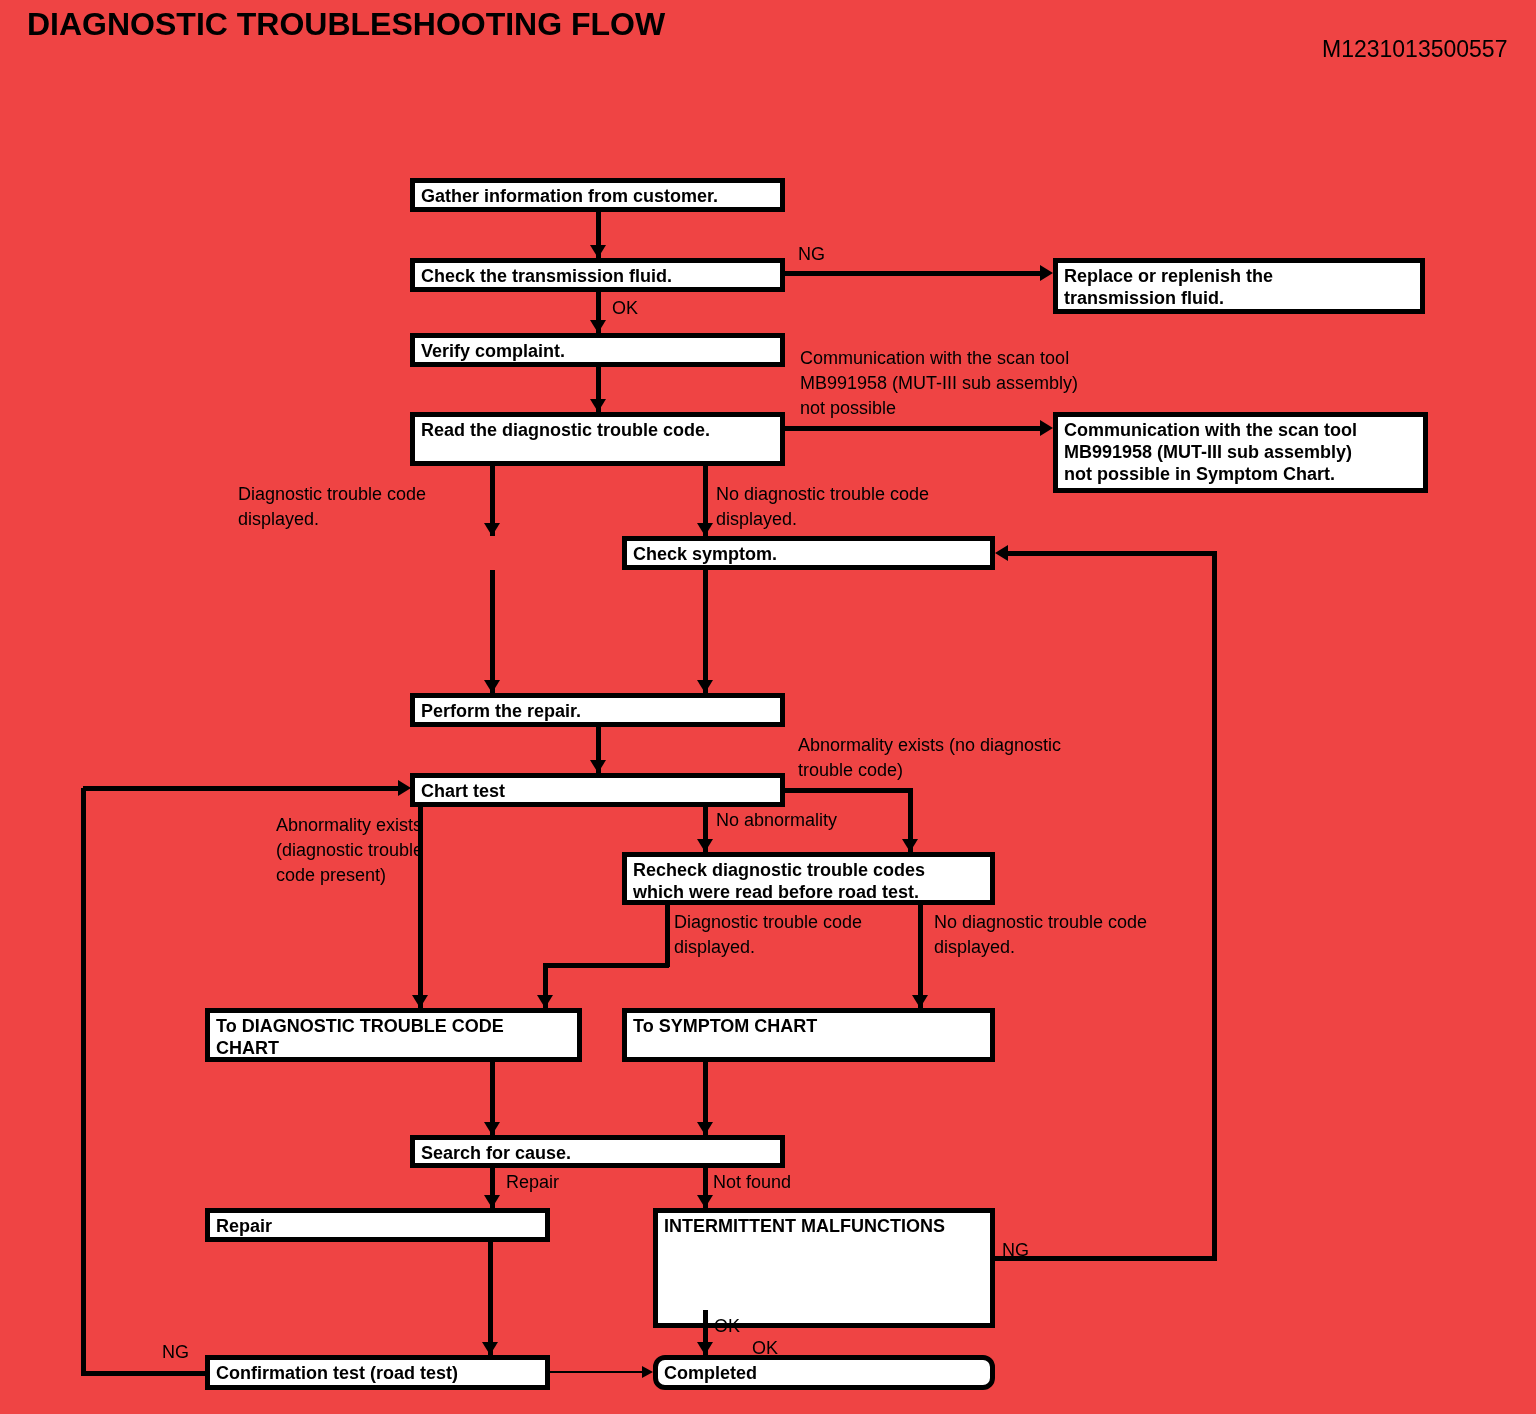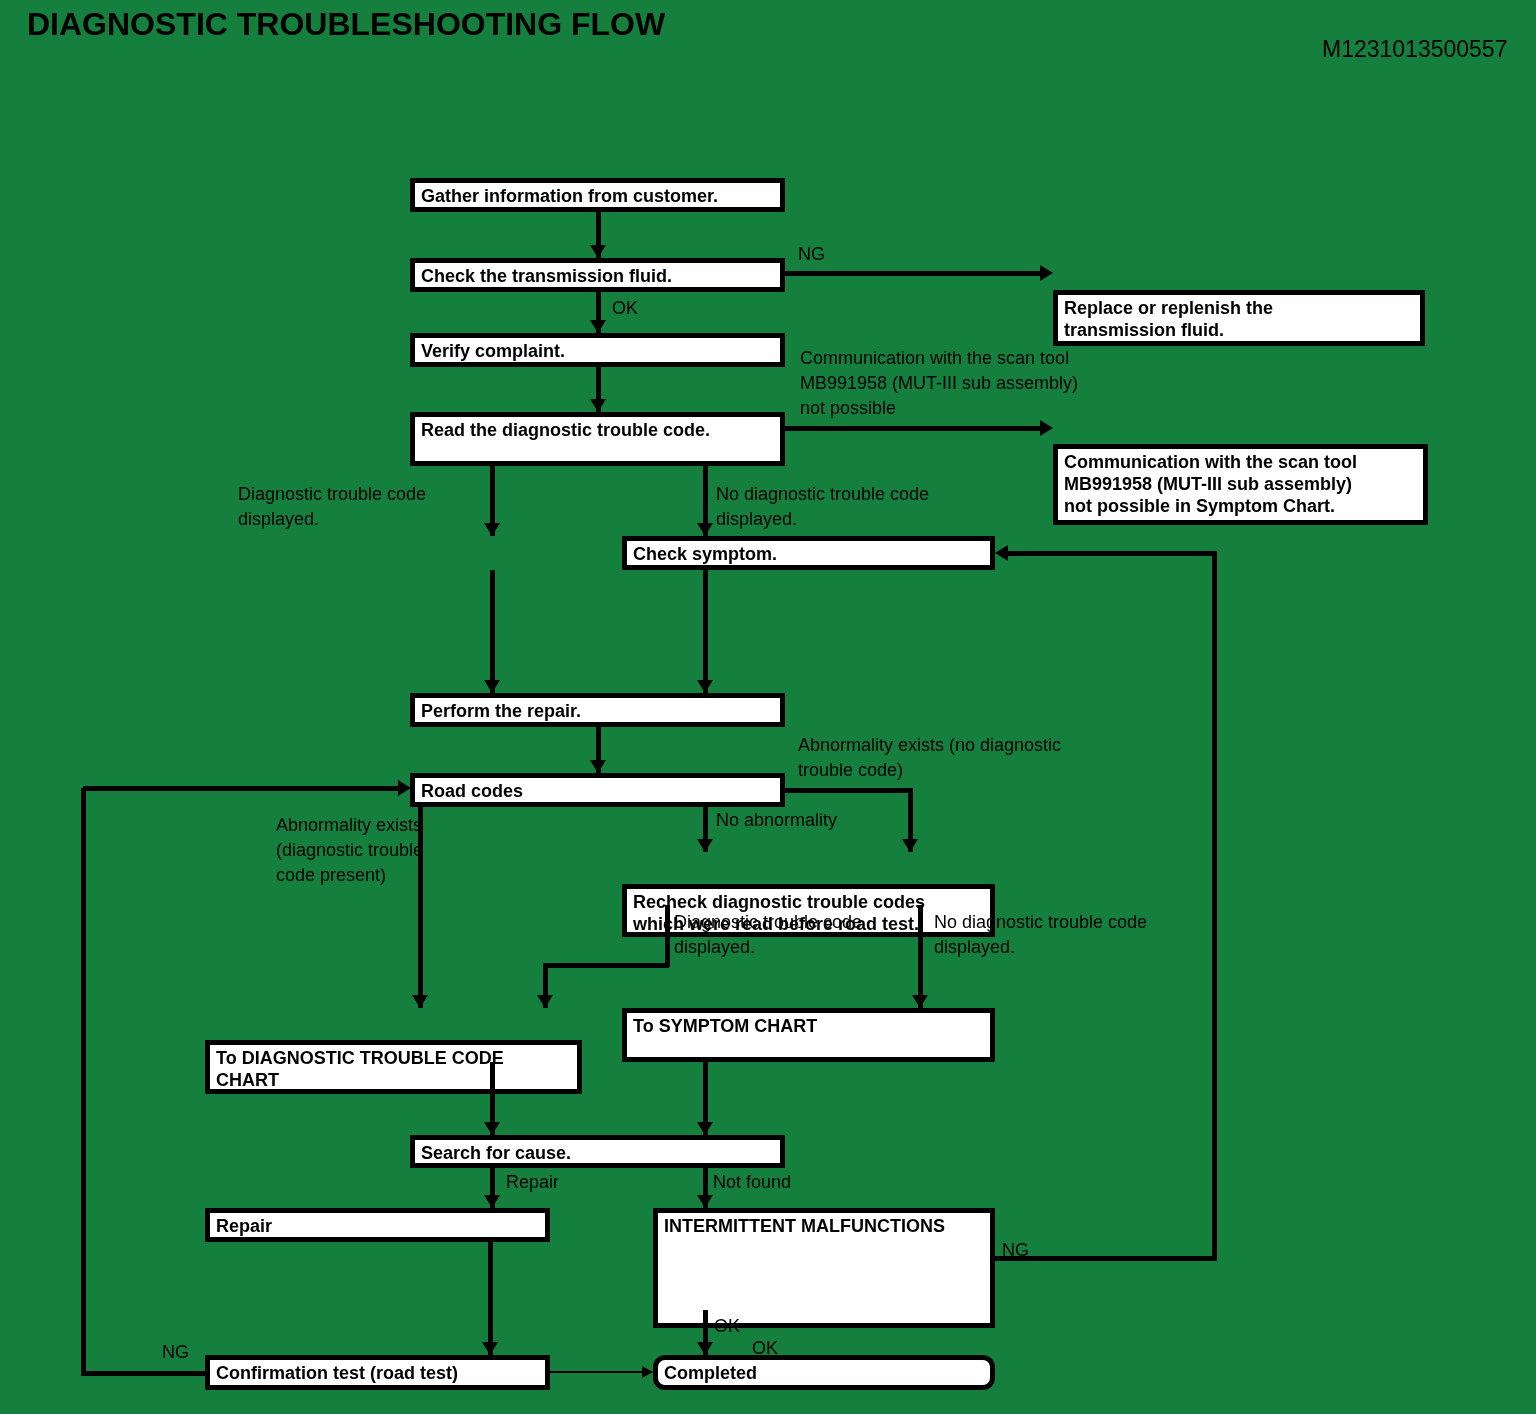--- a/index.html
+++ b/index.html
@@ -1,28 +1,28 @@
 <!DOCTYPE html>
 <html><head>
 <meta charset="utf-8">
 <style>
   html,body{margin:0;padding:0;background:#ffffff;}
   #canvas{
-    position:relative;width:1536px;height:1414px;background:#15803d;
+    position:relative;width:1536px;height:1414px;background:#ef4444;
     font-family:"Liberation Sans","DejaVu Sans",sans-serif;color:#000;
     overflow:hidden;
   }
   .title{position:absolute;left:27px;top:6px;font-size:32px;font-weight:bold;letter-spacing:0px;white-space:nowrap;}
   .doccode{position:absolute;left:1322px;top:36px;font-size:23px;white-space:nowrap;}
   .node{
     position:absolute;border:5px solid #000;background:#fff;
     font-size:18px;font-weight:bold;line-height:22px;padding:2px 6px;
     box-sizing:border-box;white-space:nowrap;
   }
-  .node.multi{white-space:pre-line;margin-top:32px;}
+  .node.multi{white-space:pre-line;}
   .lbl{position:absolute;font-size:18px;line-height:25px;white-space:pre-line;}
   .vl{position:absolute;width:5px;background:#000;}
   .hl{position:absolute;height:5px;background:#000;}
   .hl.thin{height:2px;}
   .ah-d{position:absolute;width:0;height:0;border-left:8px solid transparent;border-right:8px solid transparent;border-top:13px solid #000;}
   .ah-r{position:absolute;width:0;height:0;border-top:8px solid transparent;border-bottom:8px solid transparent;border-left:13px solid #000;}
   .ah-r.small{border-top-width:6px;border-bottom-width:6px;border-left-width:11px;}
   .ah-l{position:absolute;width:0;height:0;border-top:8px solid transparent;border-bottom:8px solid transparent;border-right:13px solid #000;}
 </style>
 </head>
@@ -37,21 +37,21 @@
   <div class="node" style="left:410px;top:178px;width:375px;height:34px;">Gather information from customer.</div>
   <div class="node multi" style="left:1053px;top:258px;width:372px;height:56px;">Replace or replenish the
 transmission fluid.</div>
   <div class="node" style="left:410px;top:333px;width:375px;height:34px;">Verify complaint.</div>
   <div class="node" style="left:410px;top:412px;width:375px;height:54px;">Read the diagnostic trouble code.</div>
   <div class="node multi" style="left:1053px;top:412px;width:375px;height:81px;">Communication with the scan tool
 MB991958 (MUT-III sub assembly)
 not possible in Symptom Chart.</div>
   <div class="node" style="left:622px;top:536px;width:373px;height:34px;">Check symptom.</div>
   <div class="node" style="left:410px;top:693px;width:375px;height:34px;">Perform the repair.</div>
-  <div class="node" style="left:410px;top:773px;width:375px;height:34px;">Road codes</div>
+  <div class="node" style="left:410px;top:773px;width:375px;height:34px;">Chart test</div>
   <div class="node multi" style="left:622px;top:852px;width:373px;height:53px;">Recheck diagnostic trouble codes
 which were read before road test.</div>
   <div class="node multi" style="left:205px;top:1008px;width:377px;height:54px;">To DIAGNOSTIC TROUBLE CODE
 CHART</div>
   <div class="node" style="left:622px;top:1008px;width:373px;height:54px;">To SYMPTOM CHART</div>
   <div class="node" style="left:410px;top:1135px;width:375px;height:33px;">Search for cause.</div>
   <div class="node" style="left:205px;top:1208px;width:345px;height:34px;">Repair</div>
   <div class="node" style="left:653px;top:1208px;width:342px;height:120px;">INTERMITTENT MALFUNCTIONS</div>
   <div class="node" style="left:205px;top:1355px;width:345px;height:35px;">Confirmation test (road test)</div>
   <div class="node" style="left:653px;top:1355px;width:342px;height:35px;border-radius:12px;">Completed</div>

